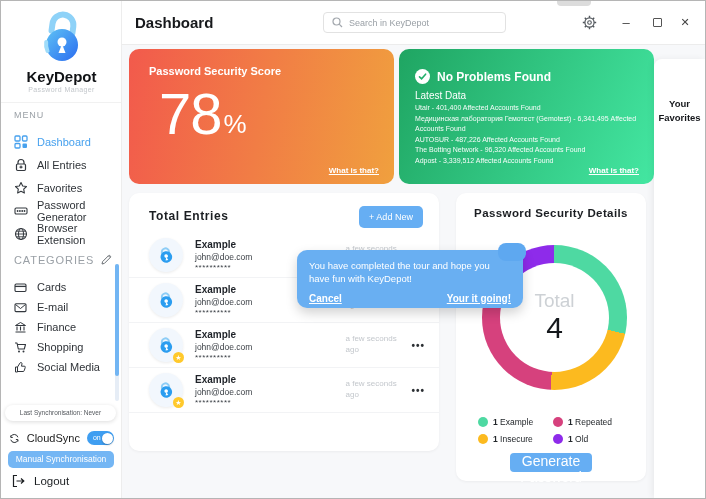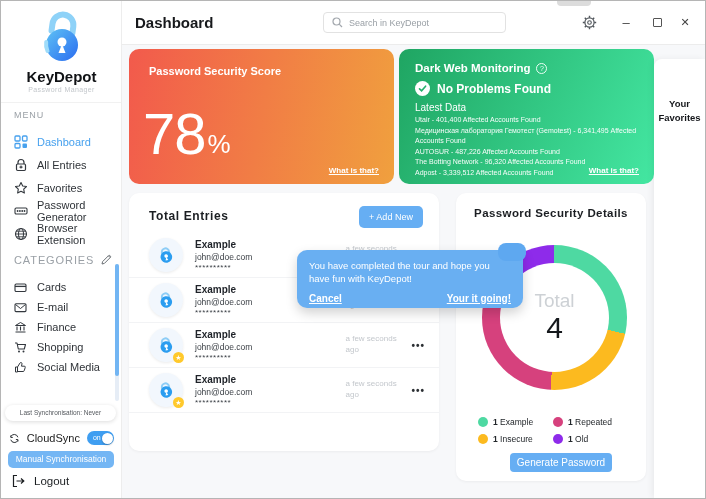--- a/index.html
+++ b/index.html
@@ -43,21 +43,21 @@
   .search-ph { font-size:9px; color:#9aa0a6; }
   .hdr-btn { position:absolute; top:9px; width:24px; height:24px; display:flex; align-items:center; justify-content:center; color:#50555b; cursor:pointer; }
   .min-glyph { font-size:13px; color:#444; }
   .max-box { width:9px; height:9px; border:1.2px solid #555; border-radius:1px; }
   .close-glyph { font-size:11px; color:#444; }
 
   
   .card { position:absolute; border-radius:10px; }
   .score-card { left:7px; top:48px; width:265px; height:135px; background:linear-gradient(100deg,#f25a4c,#f0a03e); color:#fff; }
   .score-title { position:absolute; left:20px; top:16px; font-size:11px; font-weight:bold; }
-  .score-value { position:absolute; left:14px; top:36px; display:flex; align-items:flex-end;margin-top:20px; }
+  .score-value { position:absolute; left:30px; top:36px; display:flex; align-items:flex-end; }
   .score-num { font-size:58px; font-weight:400; line-height:1; letter-spacing:-1px; }
   .score-unit { font-size:26px; line-height:1; margin:0 0 6px 2px; }
   .card-link { position:absolute; right:15px; bottom:9px; font-size:8px; font-weight:bold; color:#fff; text-decoration:underline; cursor:pointer; }
 
   .darkweb-card { left:277px; top:48px; width:255px; height:135px; background:linear-gradient(115deg,#1fa562,#44e7a2); color:#fff; padding:13px 16px; }
   .dw-title-row { display:flex; align-items:center; gap:6px; }
   .dw-title { font-size:11.5px; font-weight:bold; }
   .help-circle { width:11px; height:11px; border:1px solid #eafff5; border-radius:50%; font-size:7px; line-height:9px; text-align:center; color:#eafff5; cursor:pointer; }
   .dw-status-row { display:flex; align-items:center; gap:7px; margin-top:7px; }
   .check-circle { width:15px; height:15px; background:#fff; border-radius:50%; display:flex; align-items:center; justify-content:center; }
@@ -86,22 +86,22 @@
   .details-title { text-align:center; margin-top:14px; font-size:11.5px; font-weight:600; color:#1b1e22; letter-spacing:.4px; }
   .donut { position:absolute; left:26px; top:52px; width:145px; height:145px; border-radius:50%; }
   .donut::after { content:''; position:absolute; inset:18px; background:#fff; border-radius:50%; }
   .donut-center { position:absolute; inset:0; z-index:2; display:flex; flex-direction:column; align-items:center; justify-content:center; }
   .total-label { font-size:19px; color:#cdd1d5; line-height:1.1; }
   .total-value { font-size:30px; color:#15181c; line-height:1.1; }
   .legend { position:absolute; left:22px; top:224px; width:150px; display:grid; grid-template-columns:1fr 1fr; row-gap:7px; font-size:8.5px; color:#23272b; }
   .legend-item { display:flex; align-items:center; gap:5px; }
   .legend-dot { width:10px; height:10px; border-radius:50%; flex-shrink:0; }
   .legend-count { font-weight:bold; }
-  .generate-btn { position:absolute; left:54px; top:260px; width:102px; height:19px; background:#66aef3; border:none; border-radius:4px;
-                  color:#fff; font-size:10px; font-family:inherit; cursor:pointer; }
+  .generate-btn { position:absolute; left:54px; top:260px; width:82px; height:19px; background:#66aef3; border:none; border-radius:4px;
+                  color:#fff; font-size:14px; font-family:inherit; cursor:pointer; }
 
   
   .favorites-panel { position:absolute; right:0; top:58px; bottom:0; width:51px; background:#fff; border-radius:8px 0 0 0;
                      box-shadow:-2px 0 6px rgba(0,0,0,.06); z-index:5; }
   .fav-title { margin-top:38px; text-align:center; font-size:9.5px; font-weight:bold; color:#16181c; line-height:1.45; padding:0 4px; }
 
   
   .tooltip { position:absolute; left:296px; top:249px; width:226px; height:58px; background:#69aff2; border-radius:10px 3px 10px 10px;
              box-shadow:0 5px 12px rgba(0,0,0,.18); z-index:10; color:#fff; padding:9px 12px 8px; }
   .tooltip::before { content:''; position:absolute; right:-3px; top:-7px; width:28px; height:18px; background:#5ea8f0; border-radius:8px; z-index:-1; }
@@ -286,24 +286,20 @@
     <div class="card score-card">
       <div class="score-title">Password Security Score</div>
       <div class="score-value">
         <span class="score-num">78</span>
         <span class="score-unit">%</span>
       </div>
       <a class="card-link">What is that?</a>
     </div>
 
     <div class="card darkweb-card">
-      <div class="dw-title-row">
-        <span class="dw-title">Dark Web Monitoring</span>
-        <span class="help-circle">?</span>
-      </div>
       <div class="dw-status-row">
         <span class="check-circle">
           <svg width="9" height="9" viewBox="0 0 9 9">
               <path d="M1.5 4.8 L3.6 6.8 L7.6 2.2" fill="none" stroke="#23b06b" stroke-width="1.6" stroke-linecap="round"></path>
             </svg>
         </span>
         <span class="dw-status">No Problems Found</span>
       </div>
       <div class="dw-sub">Latest Data</div>
       <div class="dw-lines">

